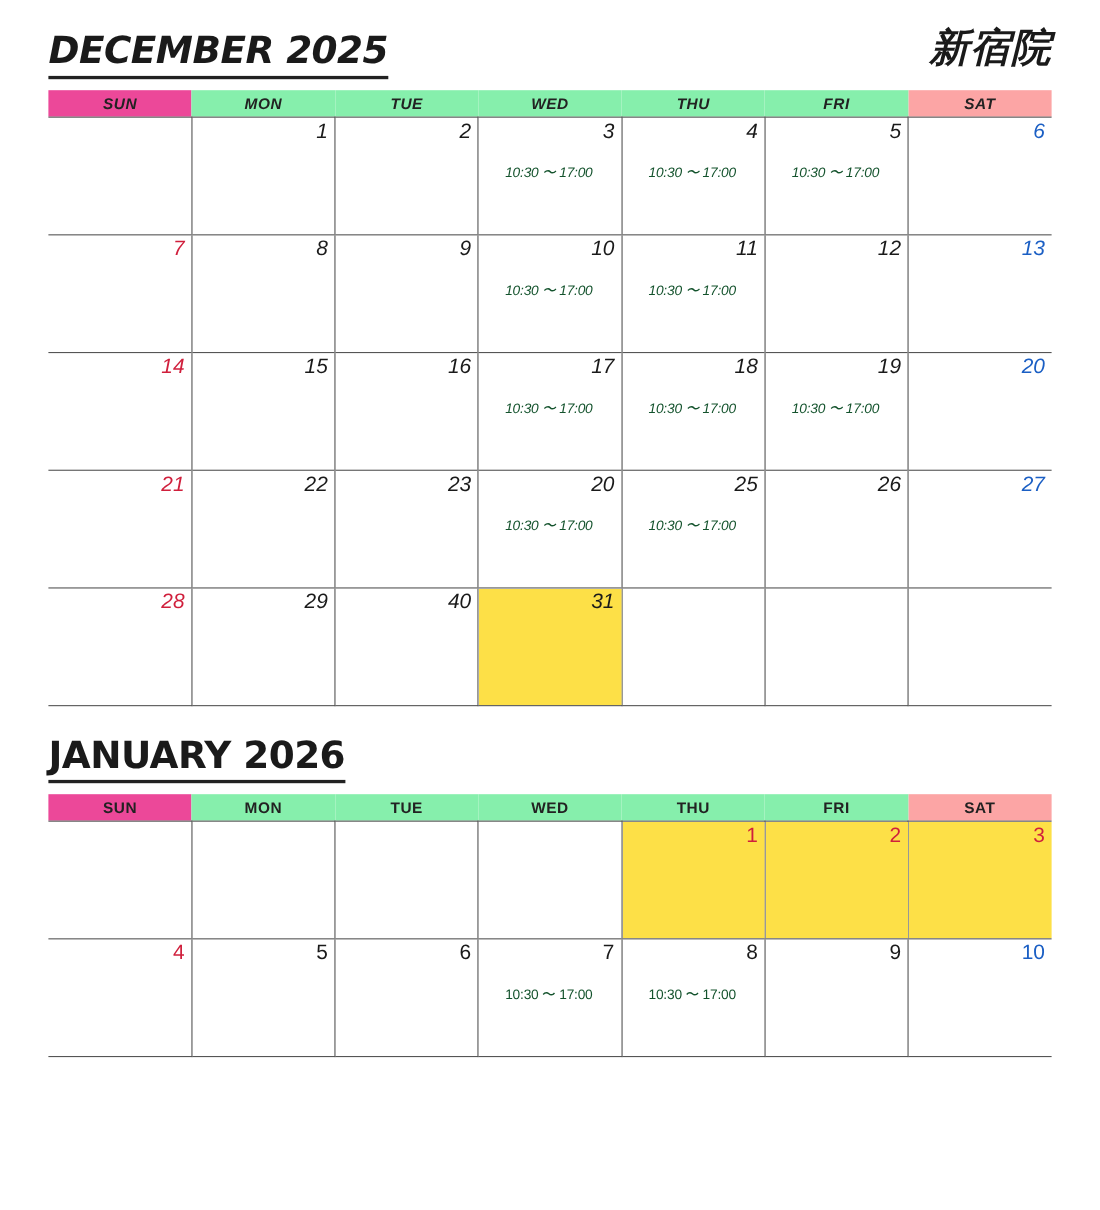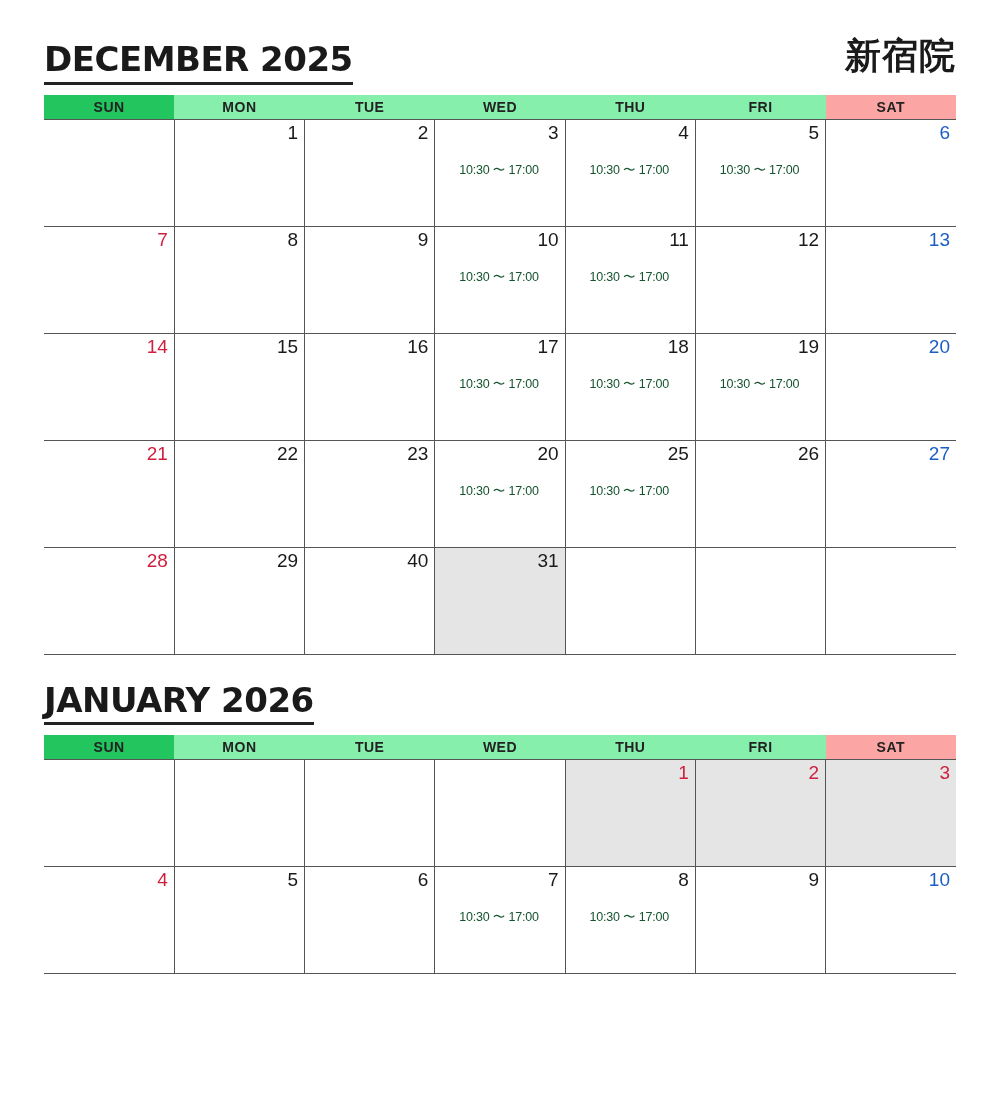--- a/index.html
+++ b/index.html
@@ -14,21 +14,21 @@
   }
   .page {
     width: 1000px;
     height: 1100px;
     position: relative;
     padding: 0;
   }
 
   
   .month-block { padding: 0 44px; }
-  #block-dec { padding-top: 32px; }
+  #block-dec { padding-top: 19px; font-style: italic; }
   #block-jan { padding-top: 28px; }
 
   .month-head {
     display: flex;
     align-items: flex-end;
     justify-content: space-between;
     margin-bottom: 10px;
   }
   .month-title {
     font-size: 34px;
@@ -58,21 +58,21 @@
   table.cal th {
     height: 24px;
     font-size: 14px;
     font-weight: bold;
     letter-spacing: 0.5px;
     text-align: center;
     color: #222;
     border: none;
     font-family: "Liberation Sans", sans-serif;
   }
-  th.dow-sun { background: #22c55e; }
+  th.dow-sun { background: #ec4899; }
   th.dow-mid { background: #86efac; }
   th.dow-sat { background: #fca5a5; }
 
   table.cal td {
     height: 107px;
     vertical-align: top;
     border-right: 1px solid #555;
     border-top: 1px solid #555;
     padding: 2px 6px 0 4px;
     position: relative;
@@ -97,21 +97,21 @@
     display: block;
     text-align: center;
     font-size: 12.5px;
     color: #14532d;
     margin-top: 18px;
     letter-spacing: -0.2px;
     white-space: nowrap;
     font-family: "Liberation Sans", sans-serif;
   }
 
-  td.closed { background: #e5e5e5; margin-left: 44px; }
+  td.closed { background: #fde047; margin-left: 44px; }
   td.empty .daynum { visibility: hidden; }
 </style>
 </head>
 <body>
 
 <div class="page">
 
   <section class="month-block" id="block-dec">
     <div class="month-head">
       <div class="month-title">DECEMBER 2025</div>

